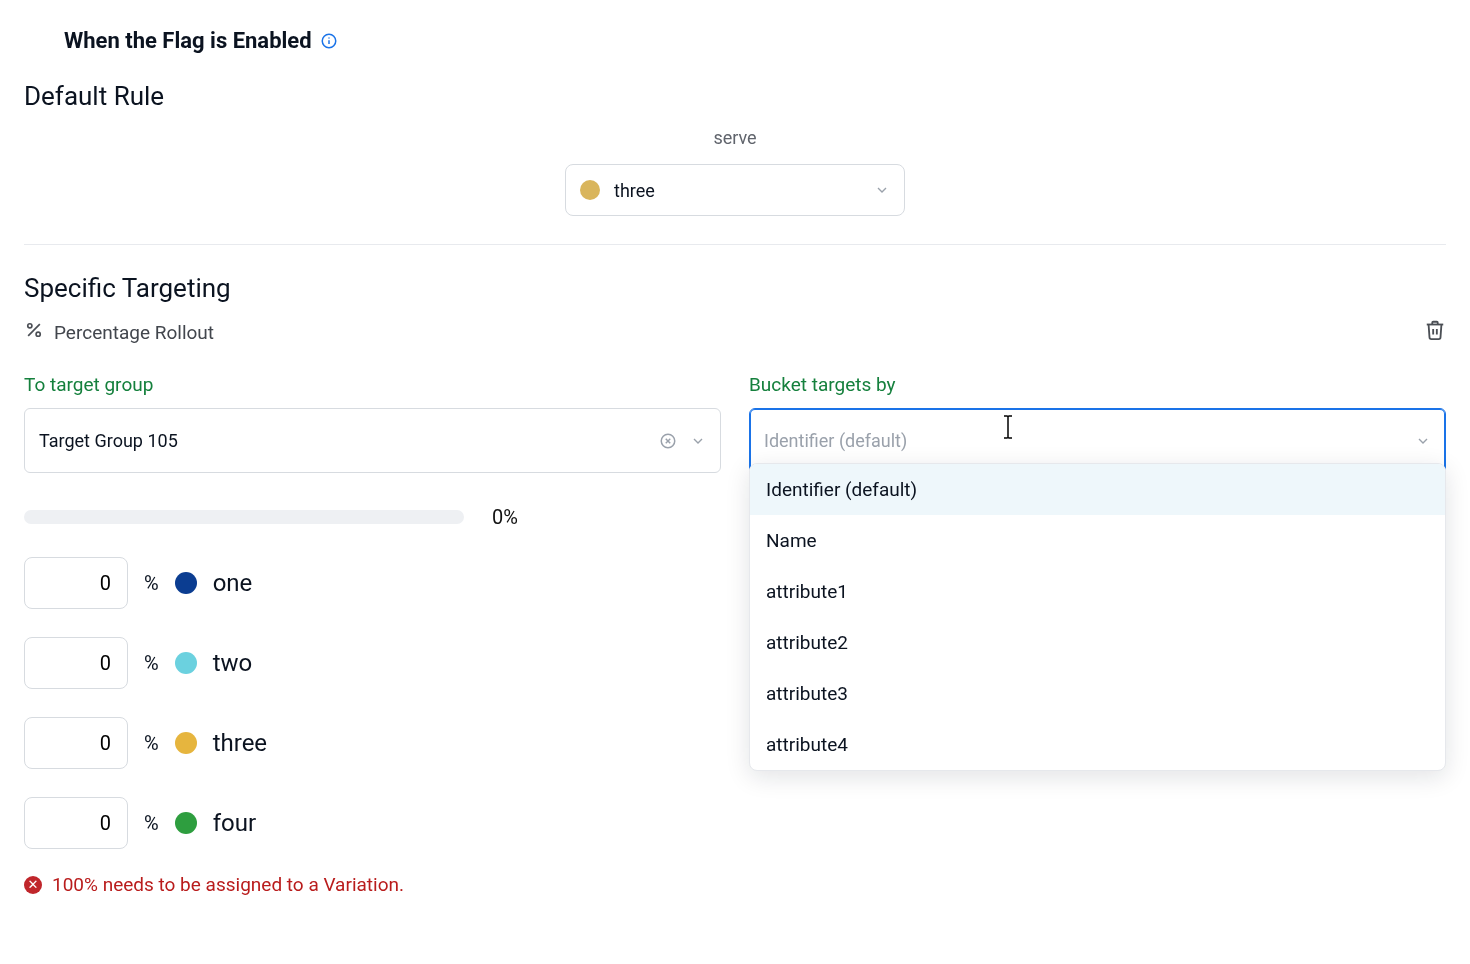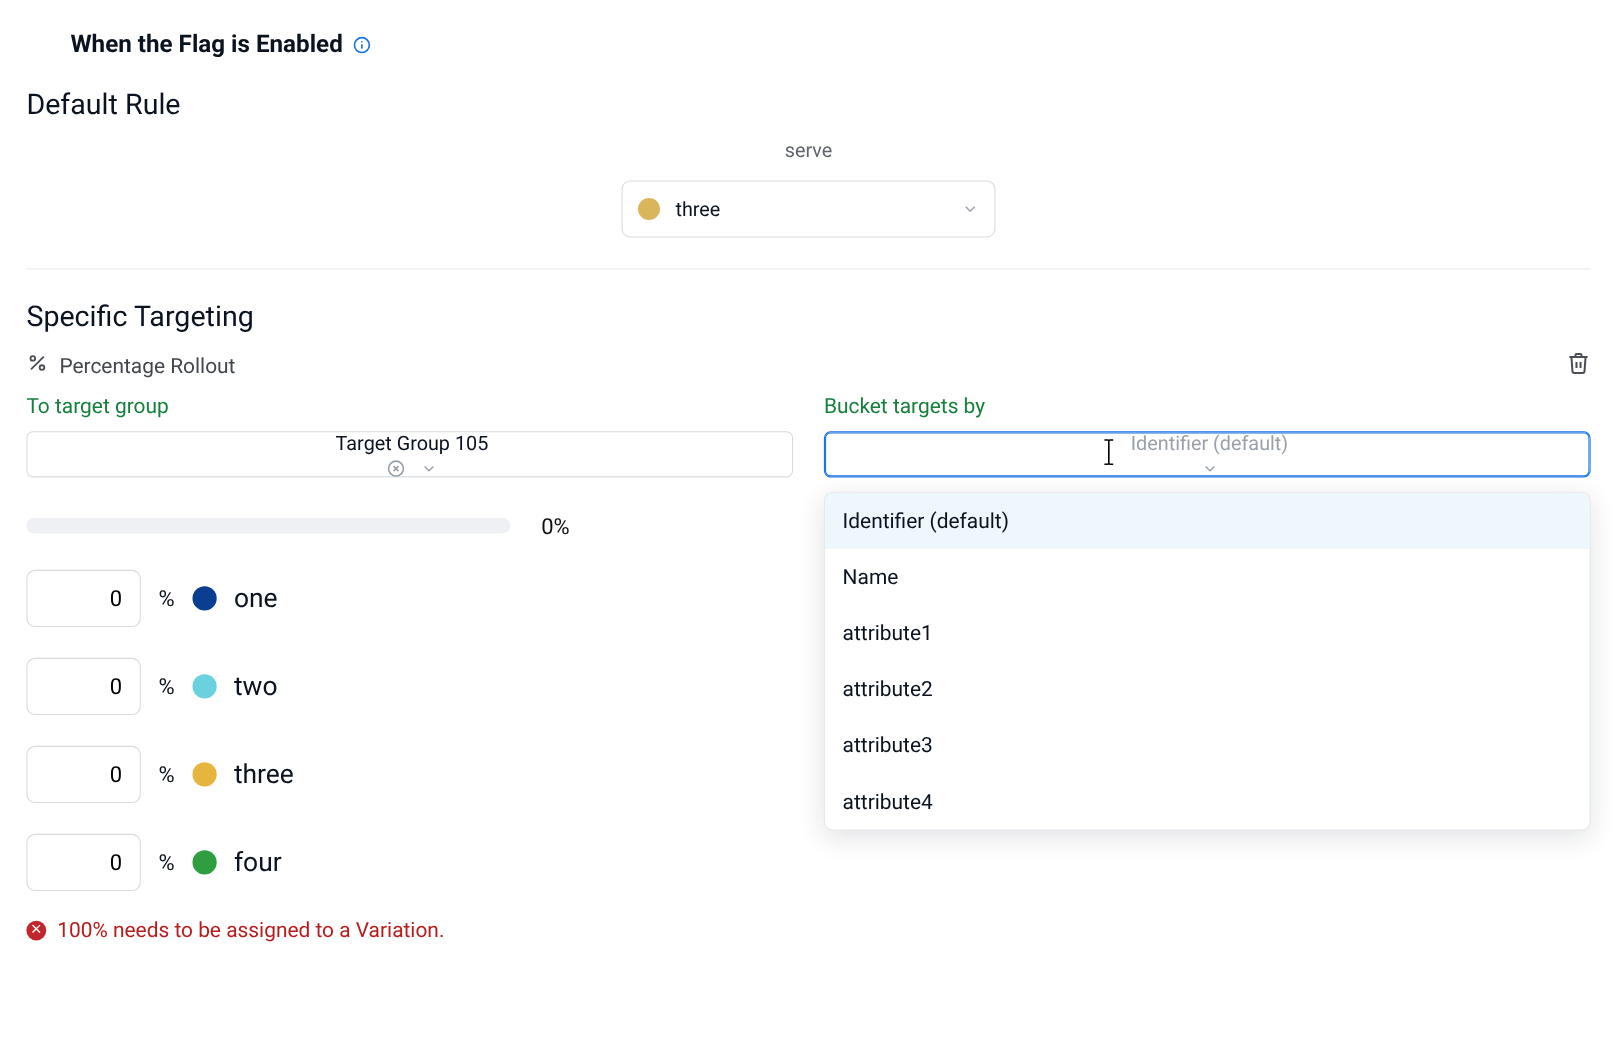--- a/index.html
+++ b/index.html
@@ -73,21 +73,21 @@
   hr.divider {
     border: none;
     border-top: 1px solid #e8eaee;
     margin: 0 0 28px 0;
   }
 
   .rollout-header {
     display: flex;
     align-items: center;
     justify-content: space-between;
-    margin-bottom: 12px;
+    margin-bottom: 28px;
   }
   .rollout-header .left {
     display: flex;
     align-items: center;
     gap: 10px;
     font-size: 19px;
     color: #42464d;
   }
 
   .trash {
@@ -107,23 +107,22 @@
     color: #15803d;
     margin-bottom: 12px;
   }
 
   .select-box {
     display: flex;
     align-items: center;
     border: 1px solid #d7dbe0;
     border-radius: 6px;
     padding: 0 10px 0 14px;
-    height: 42px;
+    height: 65px;
     background: #fff;
-    flex-direction: column;
   }
   .select-box.focused {
     border-color: #1a73e8;
     box-shadow: 0 0 0 1px #1a73e8 inset;
   }
   .select-box .value {
     flex: 1;
     font-size: 18px;
   }
   .select-box .value.placeholder { color: #9aa1ab; }

